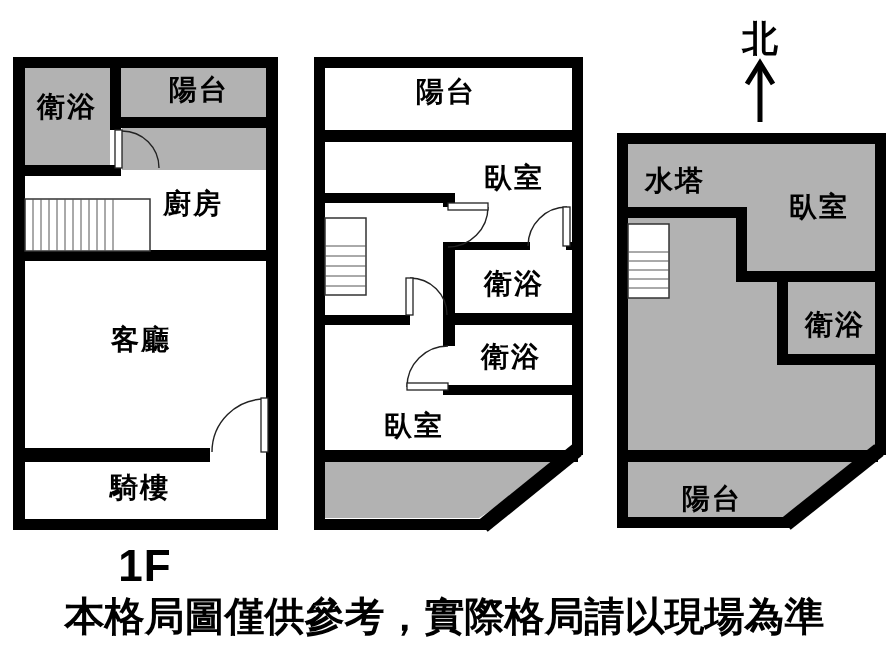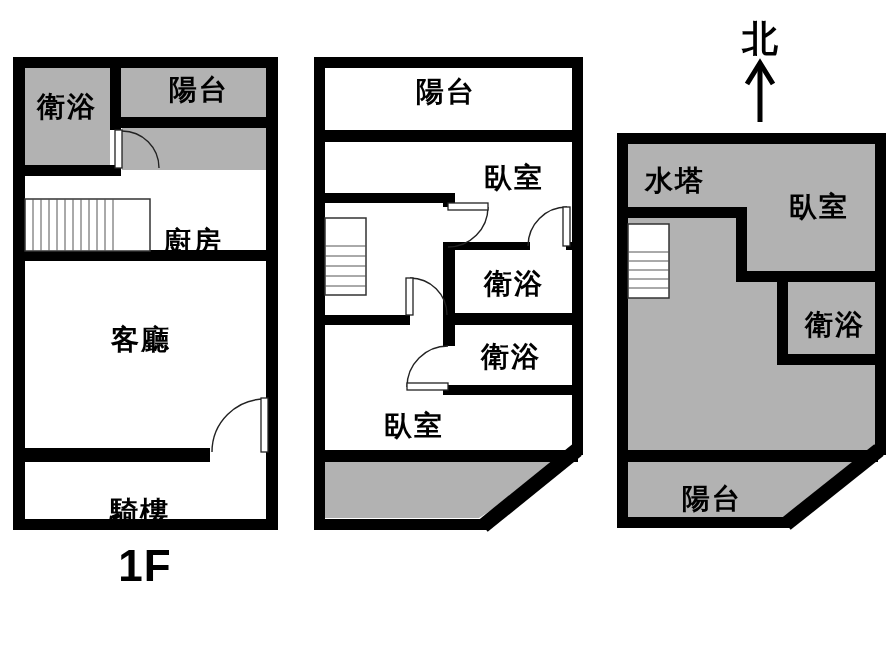--- a/index.html
+++ b/index.html
@@ -175,31 +175,32 @@
     </g>
 
     <g>
       <line x1="760" y1="66" x2="760" y2="122" stroke="#000" stroke-width="5"></line>
       <polyline points="747,84 760,63 773,84" fill="none" stroke="#000" stroke-width="5"></polyline>
     </g>
   </svg>
 
   <div class="label room-label" style="left:67px;top:107px;">衛浴</div>
   <div class="label room-label" style="left:199px;top:90px;">陽台</div>
-  <div class="label room-label" style="left:193px;top:204px;margin-top:38px;">廚房</div>
+  <div class="label room-label" style="left:193px;top:204px;">廚房</div>
   <div class="label room-label" style="left:141px;top:342px;font-family:Liberation Mono, monospace;">客廳</div>
-  <div class="label room-label" style="left:140px;top:512px;">騎樓</div>
+  <div class="label room-label" style="left:140px;top:488px;">騎樓</div>
   <div class="label floor-label" style="left:145px;top:566px;">1F</div>
 
   <div class="label room-label" style="left:446px;top:92px;">陽台</div>
   <div class="label room-label" style="left:514px;top:178px;">臥室</div>
   <div class="label room-label" style="left:514px;top:284px;">衛浴</div>
   <div class="label room-label" style="left:511px;top:357px;">衛浴</div>
   <div class="label room-label" style="left:414px;top:426px;">臥室</div>
 
   <div class="label room-label" style="left:675px;top:181px;">水塔</div>
   <div class="label room-label" style="left:819px;top:207px;">臥室</div>
   <div class="label room-label" style="left:835px;top:325px;">衛浴</div>
   <div class="label room-label" style="left:712px;top:499px;">陽台</div>
 
   <div class="label north-label" style="left:760px;top:39px;">北</div>
 
+  <div class="disclaimer">本格局圖僅供參考，實際格局請以現場為準</div>
 </div>
 
 </body></html>

